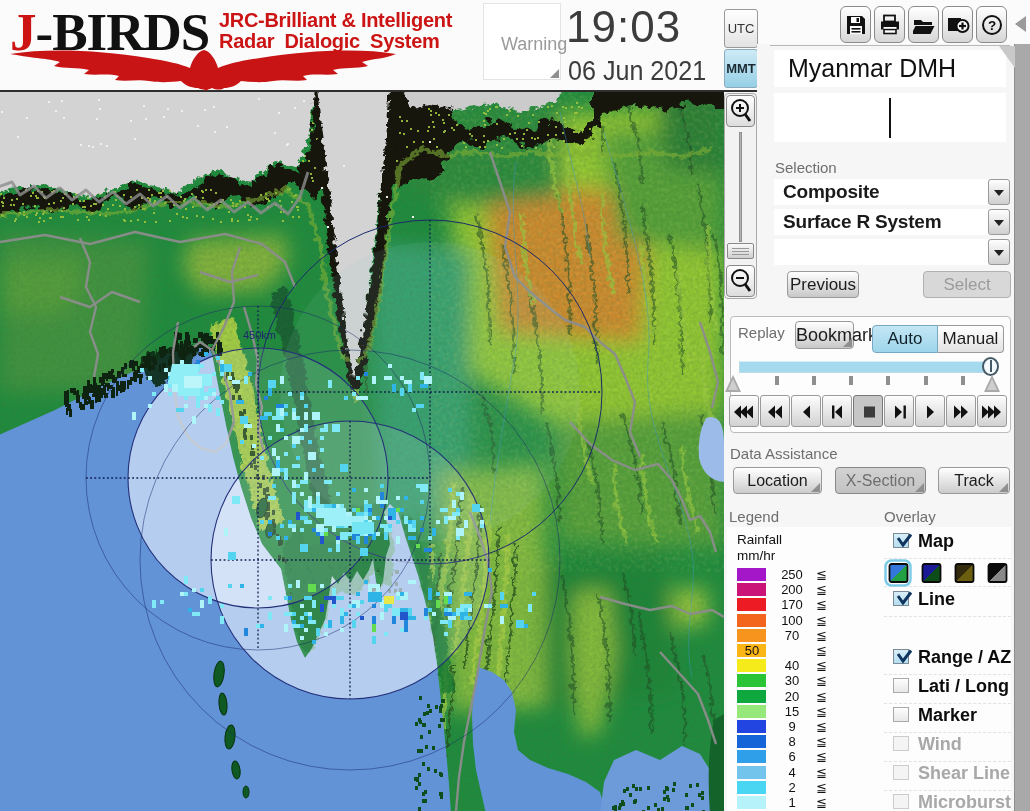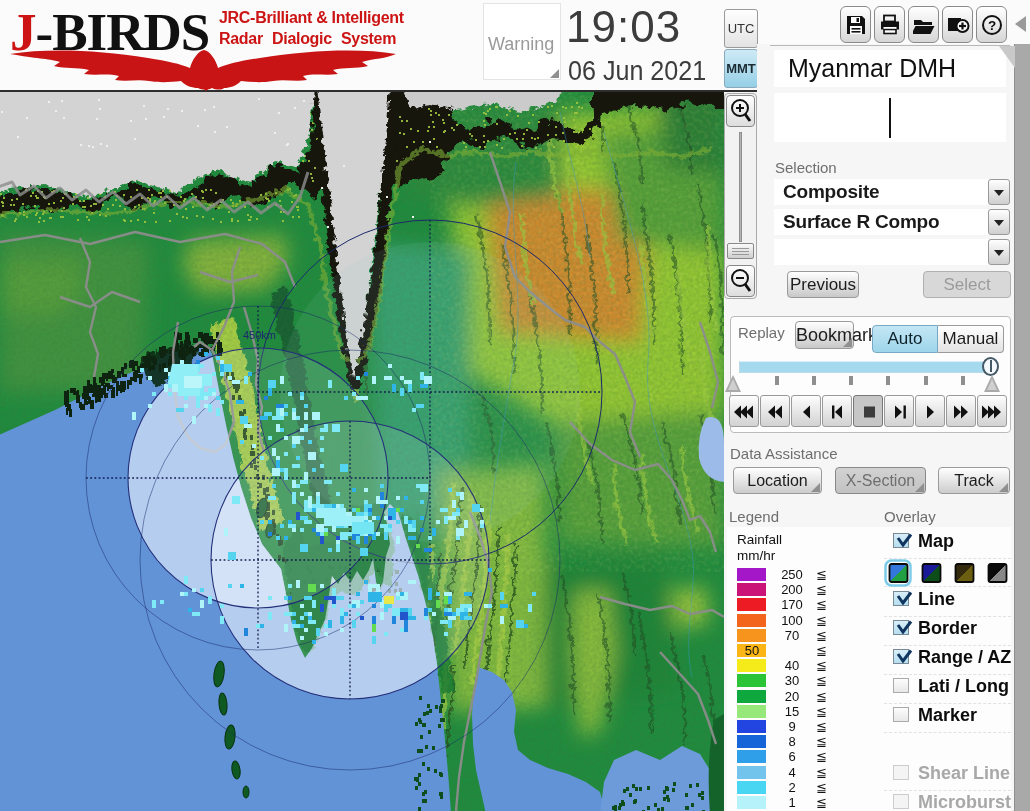--- a/index.html
+++ b/index.html
@@ -3,24 +3,24 @@
 *{margin:0;padding:0;box-sizing:border-box}
 html,body{width:1030px;height:811px;overflow:hidden;background:#fff;
   font-family:"Liberation Sans",sans-serif}
 #stage{position:relative;width:1030px;height:811px;background:#f2f2f2}
 
 #header{position:absolute;left:0;top:0;width:1030px;height:90px;background:#fbfbfb}
 #maptop{position:absolute;left:0;top:90px;width:757px;height:2px;background:#2e2e2e}
 #logoJ{position:absolute;left:10px;top:2px;font-family:"Liberation Serif",serif;
   font-weight:bold;font-size:53px;letter-spacing:-1px;color:#111}
 #logoJ .j{color:#cc1414}
-.sub{position:absolute;color:#cc1414;font-weight:bold;font-size:16px;letter-spacing:-0.3px;white-space:nowrap}
+.sub{position:absolute;color:#cc1414;font-weight:bold;font-size:20px;letter-spacing:-0.3px;white-space:nowrap}
 #warnbox{position:absolute;left:483px;top:3px;width:78px;height:77px;background:#fff;
   border:1px solid #e4e4e4}
-#warnbox span{position:absolute;left:4px;right:0;top:30px;text-align:left;color:#9a9a9a;font-size:18px}
+#warnbox span{position:absolute;left:17px;right:0;top:30px;text-align:left;color:#9a9a9a;font-size:18px}
 .grip{position:absolute;right:1px;bottom:1px;width:0;height:0;
   border-left:9px solid transparent;border-bottom:9px solid #8f8f8f}
 #clock{position:absolute;left:566px;top:2px;font-size:44px;color:#3c3c3c;letter-spacing:1px}
 #date{position:absolute;left:568px;top:56px;font-size:27px;color:#3c3c3c;
   transform:scaleX(0.93);transform-origin:left}
 .tzbtn{position:absolute;left:724px;width:34px;height:39px;border:1px solid #999;border-radius:3px;
   text-align:center;font-size:13px;color:#333;background:linear-gradient(#fff,#e3e3e3)}
 .tzbtn b{display:block;margin-top:11px;font-weight:normal}
 #mmt{background:linear-gradient(#cdeaf5,#96cfe6);border-color:#88aabb}
 #mmt b{font-weight:bold;color:#1a2a33}
@@ -407,21 +407,21 @@
     <div id="fold"></div>
     <div id="mdmh">Myanmar DMH</div>
     <div id="caretbox">
       <div id="caret"></div>
     </div>
     <div class="lbl" style="left:775px;top:159px">Selection</div>
     <div class="ddrow" style="top:179px">Composite</div>
     <div class="ddbtn" style="top:179px">
       <i></i>
     </div>
-    <div class="ddrow" style="top:209px">Surface R Compo</div>
+    <div class="ddrow" style="top:209px">Surface R System</div>
     <div class="ddbtn" style="top:209px">
       <i></i>
     </div>
     <div class="ddrow" style="top:239px"></div>
     <div class="ddbtn" style="top:239px">
       <i></i>
     </div>
     <div class="pbtn" style="left:787px;top:271px;width:72px;line-height:25px">Previous</div>
     <div class="pbtn dis" style="left:923px;top:271px;width:88px;line-height:25px">Select</div>
     <div id="replaybox"></div>
@@ -590,43 +590,39 @@
         <rect x="104.5" y="5" width="18" height="18" rx="2" fill="url(#g4)" stroke="#0a0a0a" stroke-width="1.8"></rect>
       </svg></div>
     <div class="ovrow" style="top:588px">
       <div class="cb">
         <svg width="19" height="18" viewBox="0 0 19 18">
           <path d="M3 5 L8 12 L16 1.5" fill="none" stroke="#10355e" stroke-width="3"></path>
         </svg>
       </div>
       <div class="ovtxt">Line</div>
     </div>
-    <div class="ovrow" style="top:617px">
-      <div class="cb">
-        <svg width="19" height="18" viewBox="0 0 19 18">
-          <path d="M3 5 L8 12 L16 1.5" fill="none" stroke="#10355e" stroke-width="3"></path>
-        </svg>
-      </div>
-      <div class="ovtxt">Border</div>
-    </div>
     <div class="ovrow" style="top:646px">
       <div class="cb">
         <svg width="19" height="18" viewBox="0 0 19 18">
           <path d="M3 5 L8 12 L16 1.5" fill="none" stroke="#10355e" stroke-width="3"></path>
         </svg>
       </div>
       <div class="ovtxt">Range / AZ</div>
     </div>
     <div class="ovrow" style="top:675px">
       <div class="cb un"></div>
       <div class="ovtxt">Lati / Long</div>
     </div>
     <div class="ovrow" style="top:704px">
       <div class="cb un"></div>
       <div class="ovtxt">Marker</div>
+    </div>
+    <div class="ovrow" style="top:733px">
+      <div class="cb dis"></div>
+      <div class="ovtxt dis">Wind</div>
     </div>
     <div class="ovrow" style="top:762px">
       <div class="cb dis"></div>
       <div class="ovtxt dis">Shear Line</div>
     </div>
     <div class="ovrow" style="top:791px">
       <div class="cb dis"></div>
       <div class="ovtxt dis">Microburst</div>
     </div>
     <div id="zoomstrip"></div>

